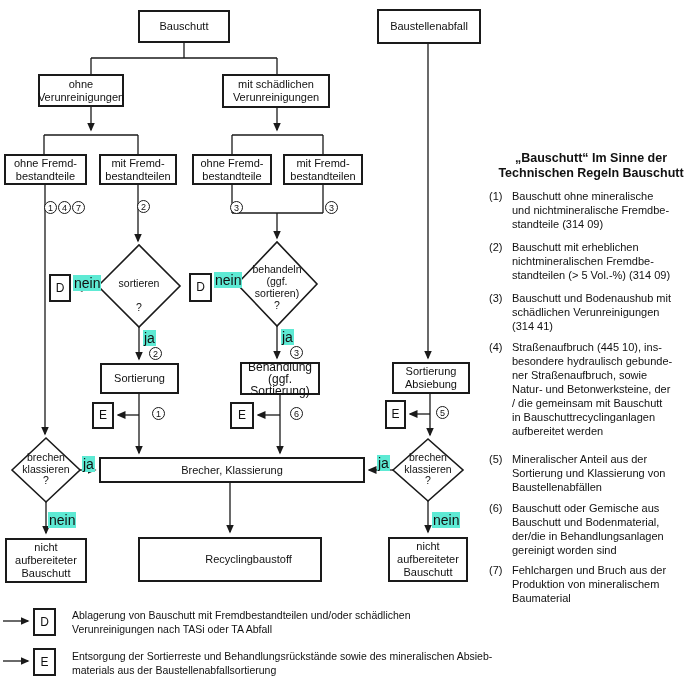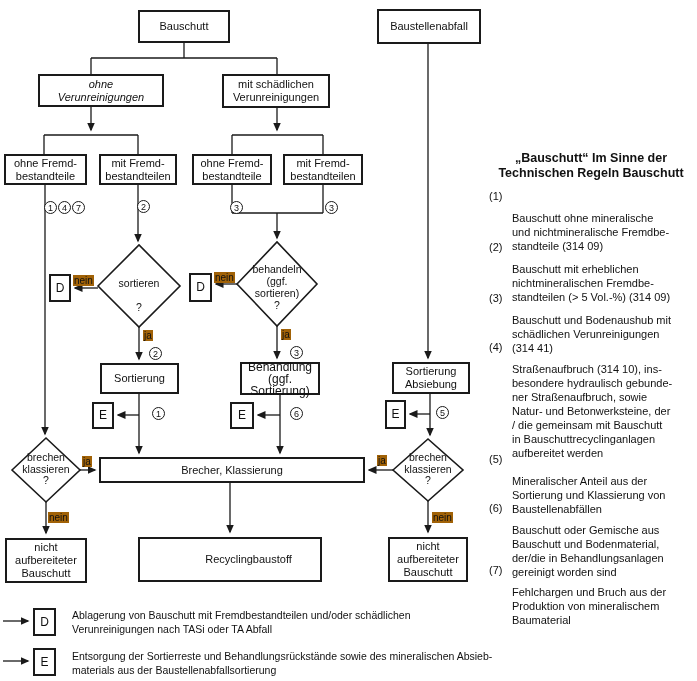--- a/index.html
+++ b/index.html
@@ -7,29 +7,29 @@
         font-family:"Liberation Sans","DejaVu Sans",sans-serif;color:#111;overflow:hidden;}
   svg.wires{position:absolute;left:0;top:0;z-index:1;}
   .box{position:absolute;z-index:3;border:2px solid #1a1a1a;background:#fff;
        display:flex;align-items:center;justify-content:center;text-align:center;
        white-space:pre-line;font-size:11px;line-height:13px;box-sizing:border-box;}
   .box.small{font-size:12px;}
   .box.sm-text{font-size:12px;line-height:12px;}
   .circle{position:absolute;z-index:4;width:13px;height:13px;border:1.3px solid #1a1a1a;
           border-radius:50%;background:#fff;font-size:9px;line-height:13px;text-align:center;
           box-sizing:border-box;}
-  .edge-label{position:absolute;z-index:4;font-size:10px;background:#a16207;padding:0 1px;}
+  .edge-label{position:absolute;z-index:4;font-size:14px;background:#5eead4;padding:0 1px;}
   .diamond-label{position:absolute;z-index:3;text-align:center;white-space:pre-line;
                  font-size:10.5px;line-height:12px;}
   .legend-text{position:absolute;z-index:3;font-size:10.5px;line-height:13.5px;white-space:pre;}
   .sb-title{position:absolute;z-index:3;font-weight:bold;font-size:12.5px;line-height:15px;
             white-space:pre-line;text-align:center;}
   .sb-item{position:absolute;z-index:3;display:flex;font-size:11px;line-height:14px;}
   .sb-num{width:23px;flex:none;}
-  .sb-text{white-space:pre;margin-top:22px;}
+  .sb-text{white-space:pre;}
   .sb-note{position:absolute;z-index:3;font-size:11px;line-height:14px;white-space:pre;}
 </style>
 </head>
 <body>
 
 <div class="page">
 
   <svg class="wires" width="697" height="681" viewBox="0 0 697 681">
     <defs>
       <marker id="ah" markerUnits="userSpaceOnUse" markerWidth="9" markerHeight="8" refX="7.5" refY="4" orient="auto">
@@ -79,21 +79,21 @@
     <g stroke="#1a1a1a" stroke-width="1.6" fill="#fff">
       <polygon points="98,286 139,245 180,286 139,327"></polygon>
       <polygon points="237,284 277,242 317,284 277,326"></polygon>
       <polygon points="12,470 46,438 80,470 46,502"></polygon>
       <polygon points="393,470 428,439 463,470 428,501"></polygon>
     </g>
   </svg>
 
   <div class="box" style="left:138px;top:10px;width:92px;height:33px;">Bauschutt</div>
   <div class="box" style="left:377px;top:9px;width:104px;height:35px;">Baustellenabfall</div>
-  <div class="box" style="left:38px;top:74px;width:126px;height:33px;font-style:italic;">ohne
+  <div class="box" style="left:38px;top:74px;width:86px;height:33px;">ohne
 Verunreinigungen</div>
   <div class="box" style="left:222px;top:74px;width:108px;height:34px;">mit schädlichen
 Verunreinigungen</div>
   <div class="box" style="left:4px;top:154px;width:83px;height:31px;">ohne Fremd-
 bestandteile</div>
   <div class="box" style="left:99px;top:154px;width:78px;height:31px;">mit Fremd-
 bestandteilen</div>
   <div class="box" style="left:192px;top:154px;width:80px;height:31px;">ohne Fremd-
 bestandteile</div>
   <div class="box" style="left:283px;top:154px;width:80px;height:31px;">mit Fremd-
@@ -176,21 +176,21 @@
 standteilen (&gt; 5 Vol.-%) (314 09)</span>
   </div>
   <div class="sb-item" style="left:489px;top:291px;">
     <span class="sb-num">(3)</span>
     <span class="sb-text">Bauschutt und Bodenaushub mit
 schädlichen Verunreinigungen
 (314 41)</span>
   </div>
   <div class="sb-item" style="left:489px;top:340px;">
     <span class="sb-num">(4)</span>
-    <span class="sb-text">Straßenaufbruch (314 10), ins-
+    <span class="sb-text">Straßenaufbruch (445 10), ins-
 besondere hydraulisch gebunde-
 ner Straßenaufbruch, sowie
 Natur- und Betonwerksteine, der
 / die gemeinsam mit Bauschutt
 in Bauschuttrecyclinganlagen
 aufbereitet werden</span>
   </div>
   <div class="sb-item" style="left:489px;top:452px;">
     <span class="sb-num">(5)</span>
     <span class="sb-text">Mineralischer Anteil aus der

